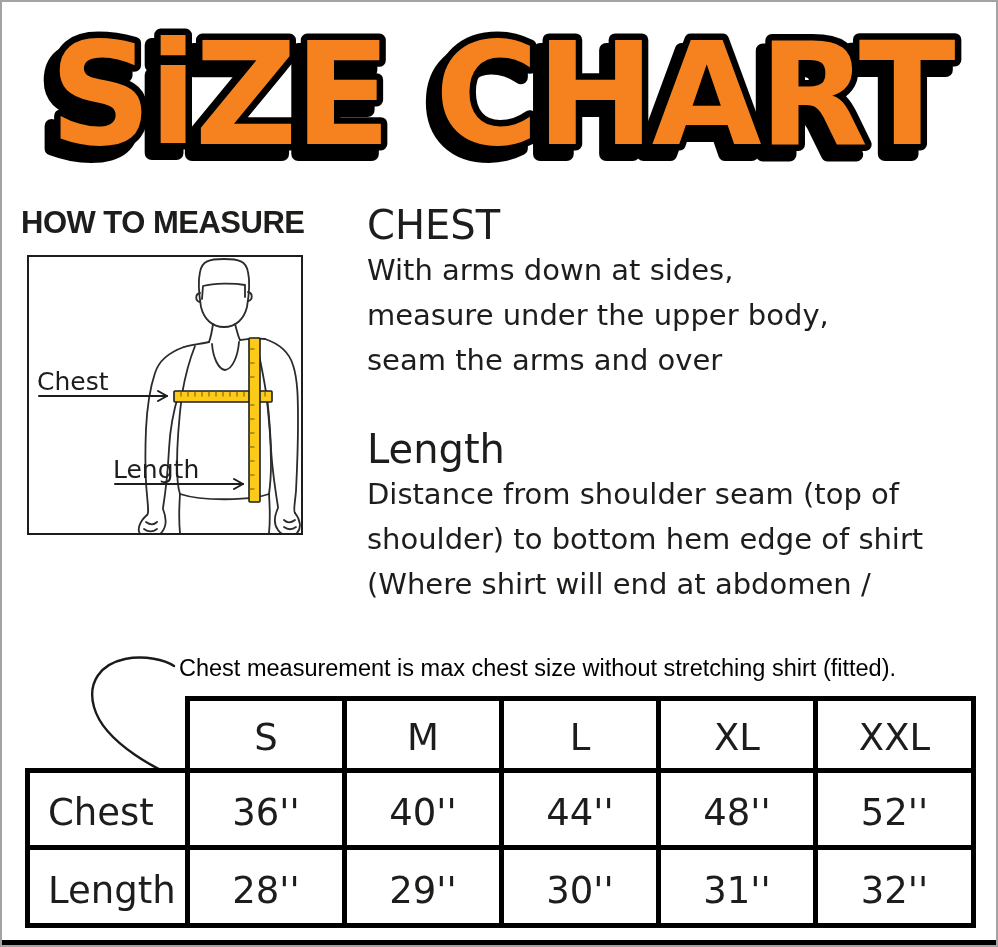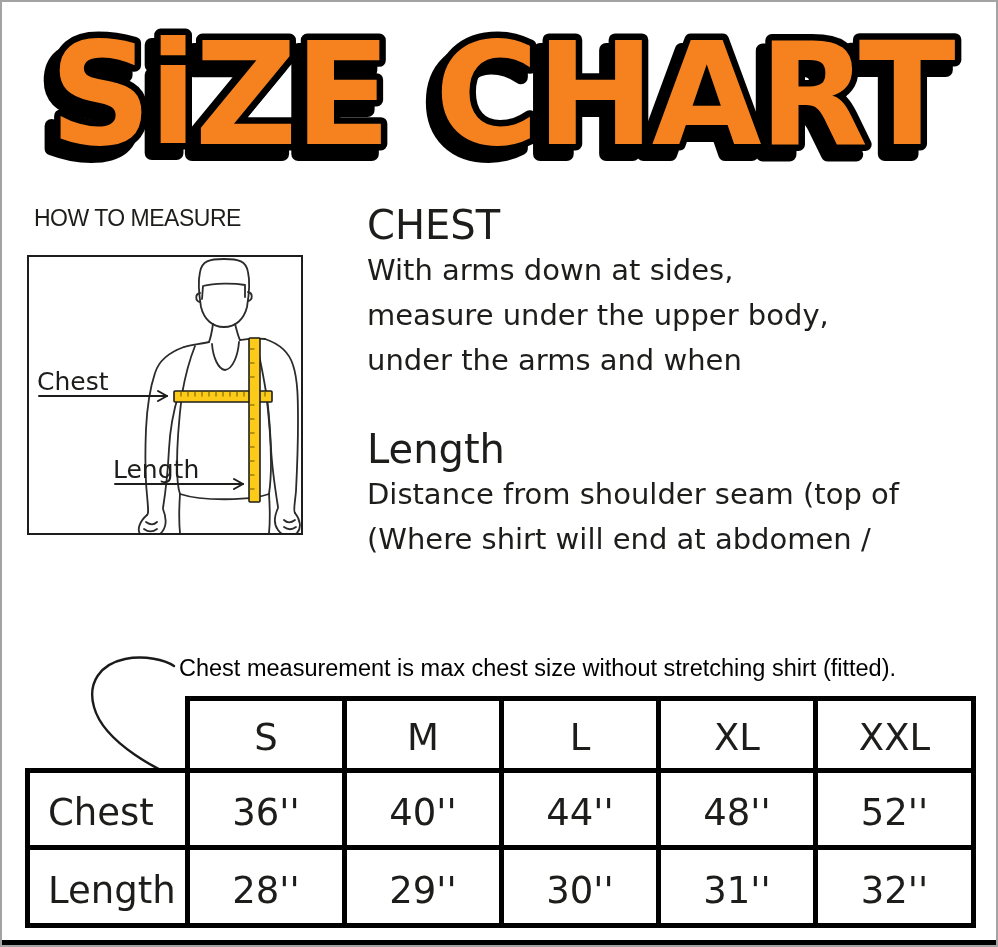--- a/index.html
+++ b/index.html
@@ -24,23 +24,23 @@
   .title-text{
     font-family:"DejaVu Sans",sans-serif;
     font-weight:bold;
     letter-spacing:-3px;
   }
   .title-shadow{fill:#000;stroke:#000;stroke-width:14;stroke-linejoin:round;}
   .title-outline{fill:#000;stroke:#000;stroke-width:13;stroke-linejoin:round;}
   .title-fill{fill:var(--orange);}
   
   .htm-heading{
-    position:absolute;left:32px;top:203px;
+    position:absolute;left:19px;top:203px;
     font-family:"Liberation Sans",sans-serif;
-    font-weight:normal;font-size:23px;letter-spacing:-0.5px;
+    font-weight:bold;font-size:31px;letter-spacing:-0.5px;
     color:var(--ink);white-space:nowrap;
   }
   .diagram-box{
     position:absolute;left:25px;top:253px;width:276px;height:280px;
     box-sizing:border-box;border:2px solid var(--ink);background:#fff;
   }
   .diagram-box svg{display:block;width:272px;height:276px;}
   .fig{fill:none;stroke:#2b2b2b;stroke-width:1.8;stroke-linecap:round;stroke-linejoin:round;}
   .tape-rect{fill:var(--tape);stroke:#1d1d1b;stroke-width:1.6;}
   .tape-tick{stroke:#6b5900;stroke-width:1;}
@@ -175,26 +175,27 @@
         <path d="M 86,227 L 214,227"></path>
         <path d="M 214,227 L 205,222 M 214,227 L 205,232"></path>
       </g>
     </svg>
   </div>
 
   <div class="section sec-chest">
     <div class="sec-heading">CHEST</div>
     <div class="sec-line">With arms down at sides,</div>
     <div class="sec-line">measure under the upper body,</div>
-    <div class="sec-line">under the arms and when</div>
+    <div class="sec-line">seam the arms and over</div>
   </div>
 
   <div class="section sec-length">
     <div class="sec-heading">Length</div>
     <div class="sec-line">Distance from shoulder seam (top of</div>
+    <div class="sec-line">shoulder) to bottom hem edge of shirt</div>
     <div class="sec-line">(Where shirt will end at abdomen /</div>
   </div>
 
   <div class="note">Chest measurement is max chest size without stretching shirt (fitted).</div>
   <svg class="note-arrow-svg" viewBox="0 0 190 165">
     <path class="note-arrow" d="M 117,19 C 108,13 88,8 68,12 C 44,17 30,35 37,60 C 46,93 95,125 163,148"></path>
     <path class="note-arrow" d="M 163,148 L 148,145 M 163,148 L 153,134"></path>
   </svg>
 
   <table class="size-table">

